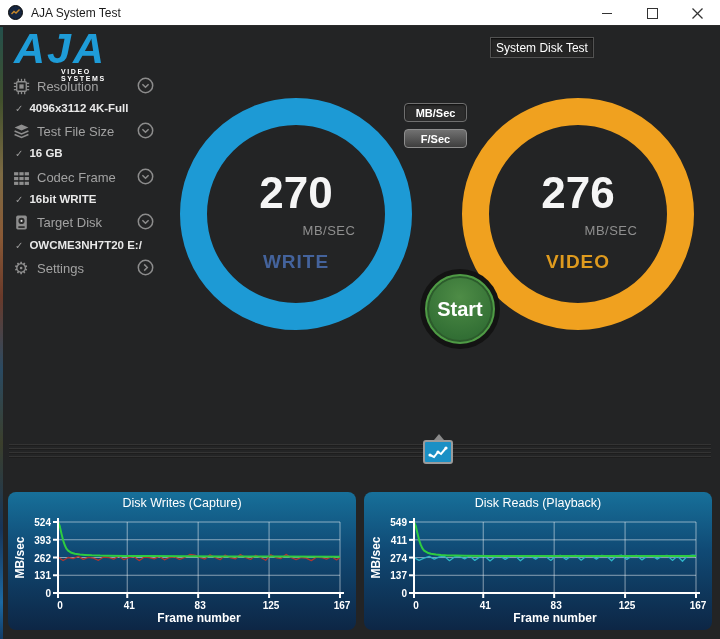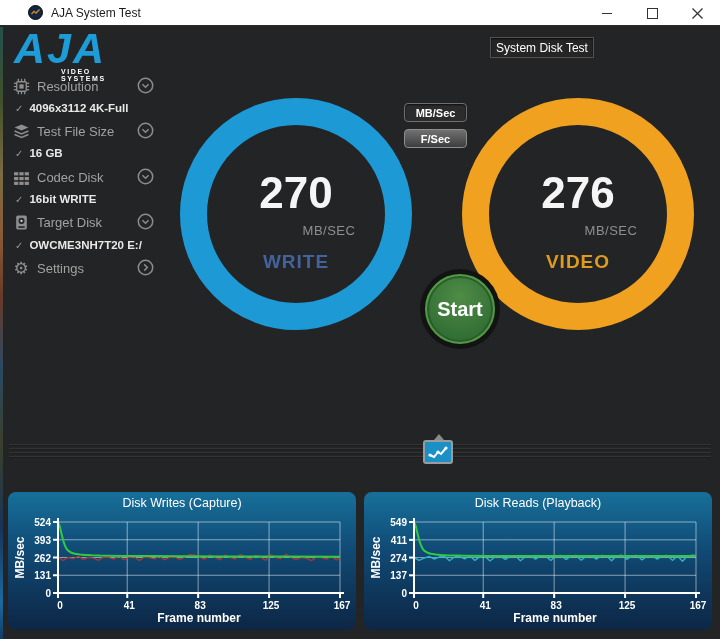--- a/index.html
+++ b/index.html
@@ -2,21 +2,21 @@
 <html style="--write-ring: #1d9ad5; --read-ring: #f0a11f; --write-label: #44639c; --read-label: #df9b1e;"><head>
 <meta charset="utf-8">
 <style>
   * { margin:0; padding:0; box-sizing:border-box; }
   html,body { background:#000; }
   body { font-family:"Liberation Sans", sans-serif; }
   .app { position:relative; width:720px; height:639px; background:#232425; overflow:hidden; }
 
   
   .titlebar { position:absolute; top:0; left:0; width:720px; height:26px; background:#ffffff;
-              display:flex; align-items:center; z-index:50; border-bottom:1px solid #2a2a2a;padding-left:20px;}
+              display:flex; align-items:center; z-index:50; border-bottom:1px solid #2a2a2a;}
   .titlebar .appicon { margin-left:8px; width:15px; height:15px; }
   .titlebar .title { margin-left:8px; font-size:12px; color:#1b1b1b; }
   .wincontrols { position:absolute; right:0; top:0; height:26px; display:flex; }
   .winbtn { width:45px; height:26px; display:flex; align-items:center; justify-content:center; cursor:default; }
 
   
   .desktop-edge { position:absolute; left:0; top:27px; width:3px; height:612px;
     background:linear-gradient(180deg,#24504c 0%, #41502c 12%, #7c6a43 24%, #8a5a36 34%, #6a3a2a 44%,
        #2a4a62 56%, #3b3f2c 68%, #17355a 82%, #1c69a2 94%, #123b66 100%); }
 
@@ -192,21 +192,21 @@
             <rect x="11" y="3" width="4" height="3"></rect>
           <rect x="1" y="7.5" width="4" height="3"></rect>
             <rect x="6" y="7.5" width="4" height="3"></rect>
             <rect x="11" y="7.5" width="4" height="3"></rect>
           <rect x="1" y="12" width="4" height="3"></rect>
             <rect x="6" y="12" width="4" height="3"></rect>
             <rect x="11" y="12" width="4" height="3"></rect>
         </g>
       </svg>
     </span>
-    <span class="lbl">Codec Disk</span>
+    <span class="lbl">Codec Frame</span>
     <svg class="chev" viewBox="0 0 17 17">
       <circle cx="8.5" cy="8.5" r="7.2" fill="none" stroke="#8c8c8c" stroke-width="1.5"></circle>
       <polyline points="5.4,7.2 8.5,10.3 11.6,7.2" fill="none" stroke="#8c8c8c" stroke-width="1.5"></polyline>
     </svg>
   </div>
   <div class="side-val" style="top:192px">
     <span class="check">✓</span>
     <span class="val">16bit WRITE</span>
   </div>
 

